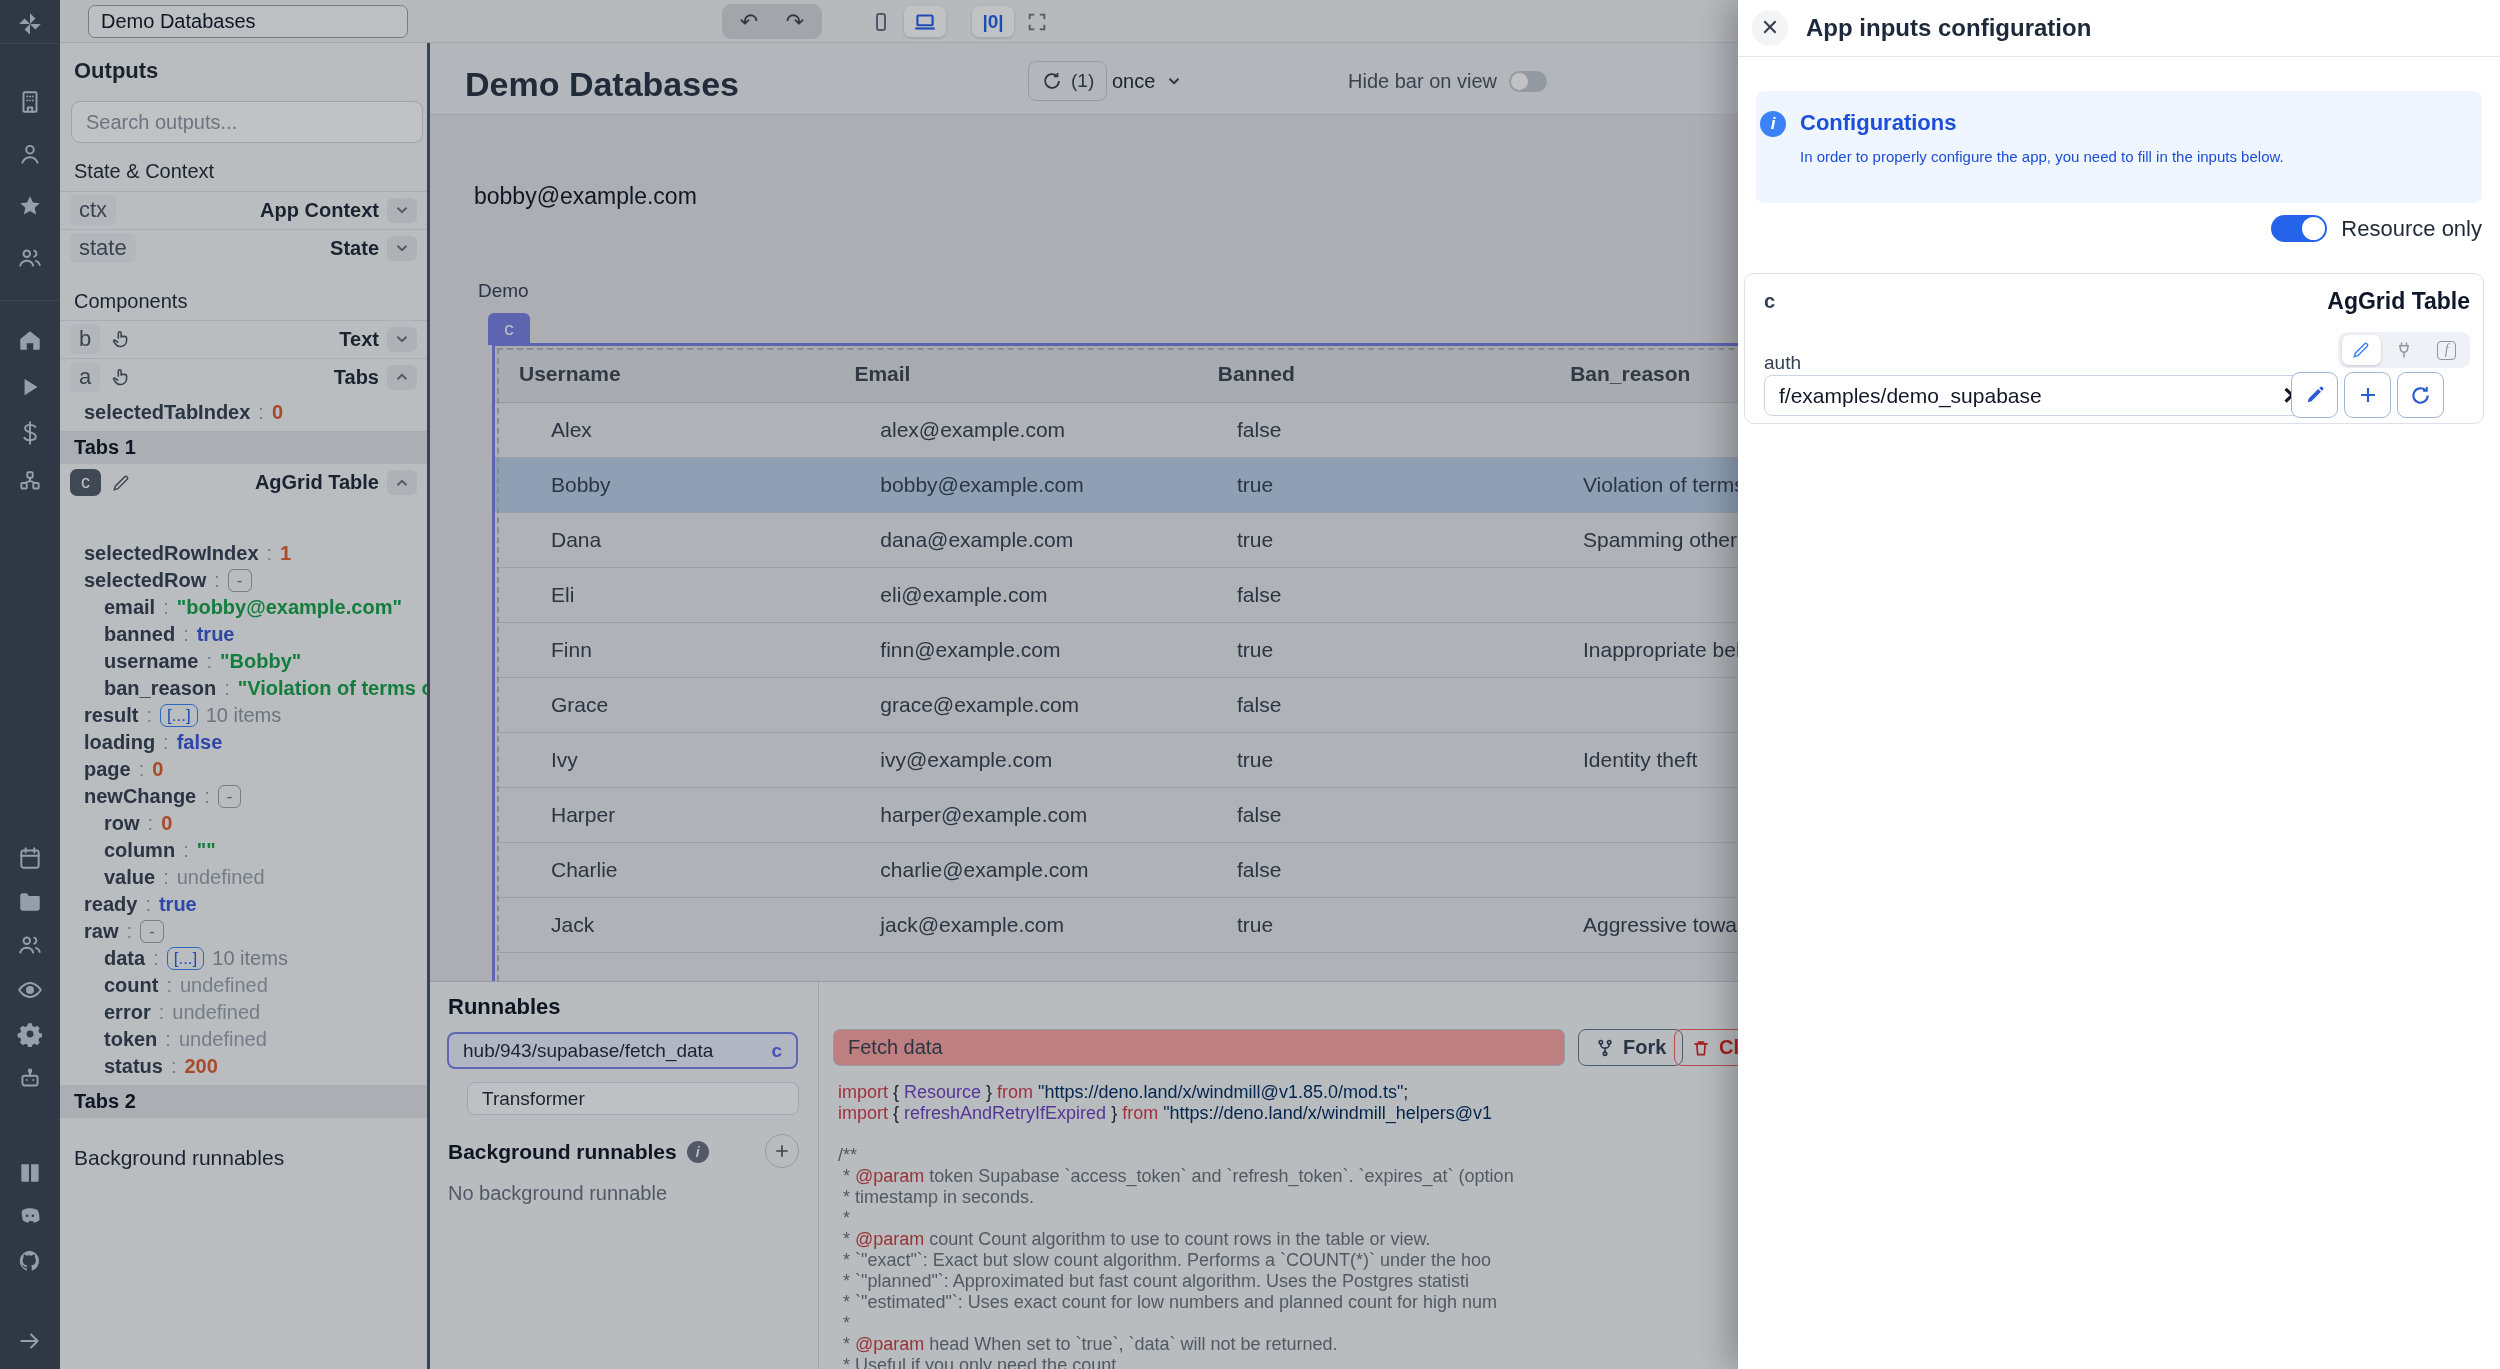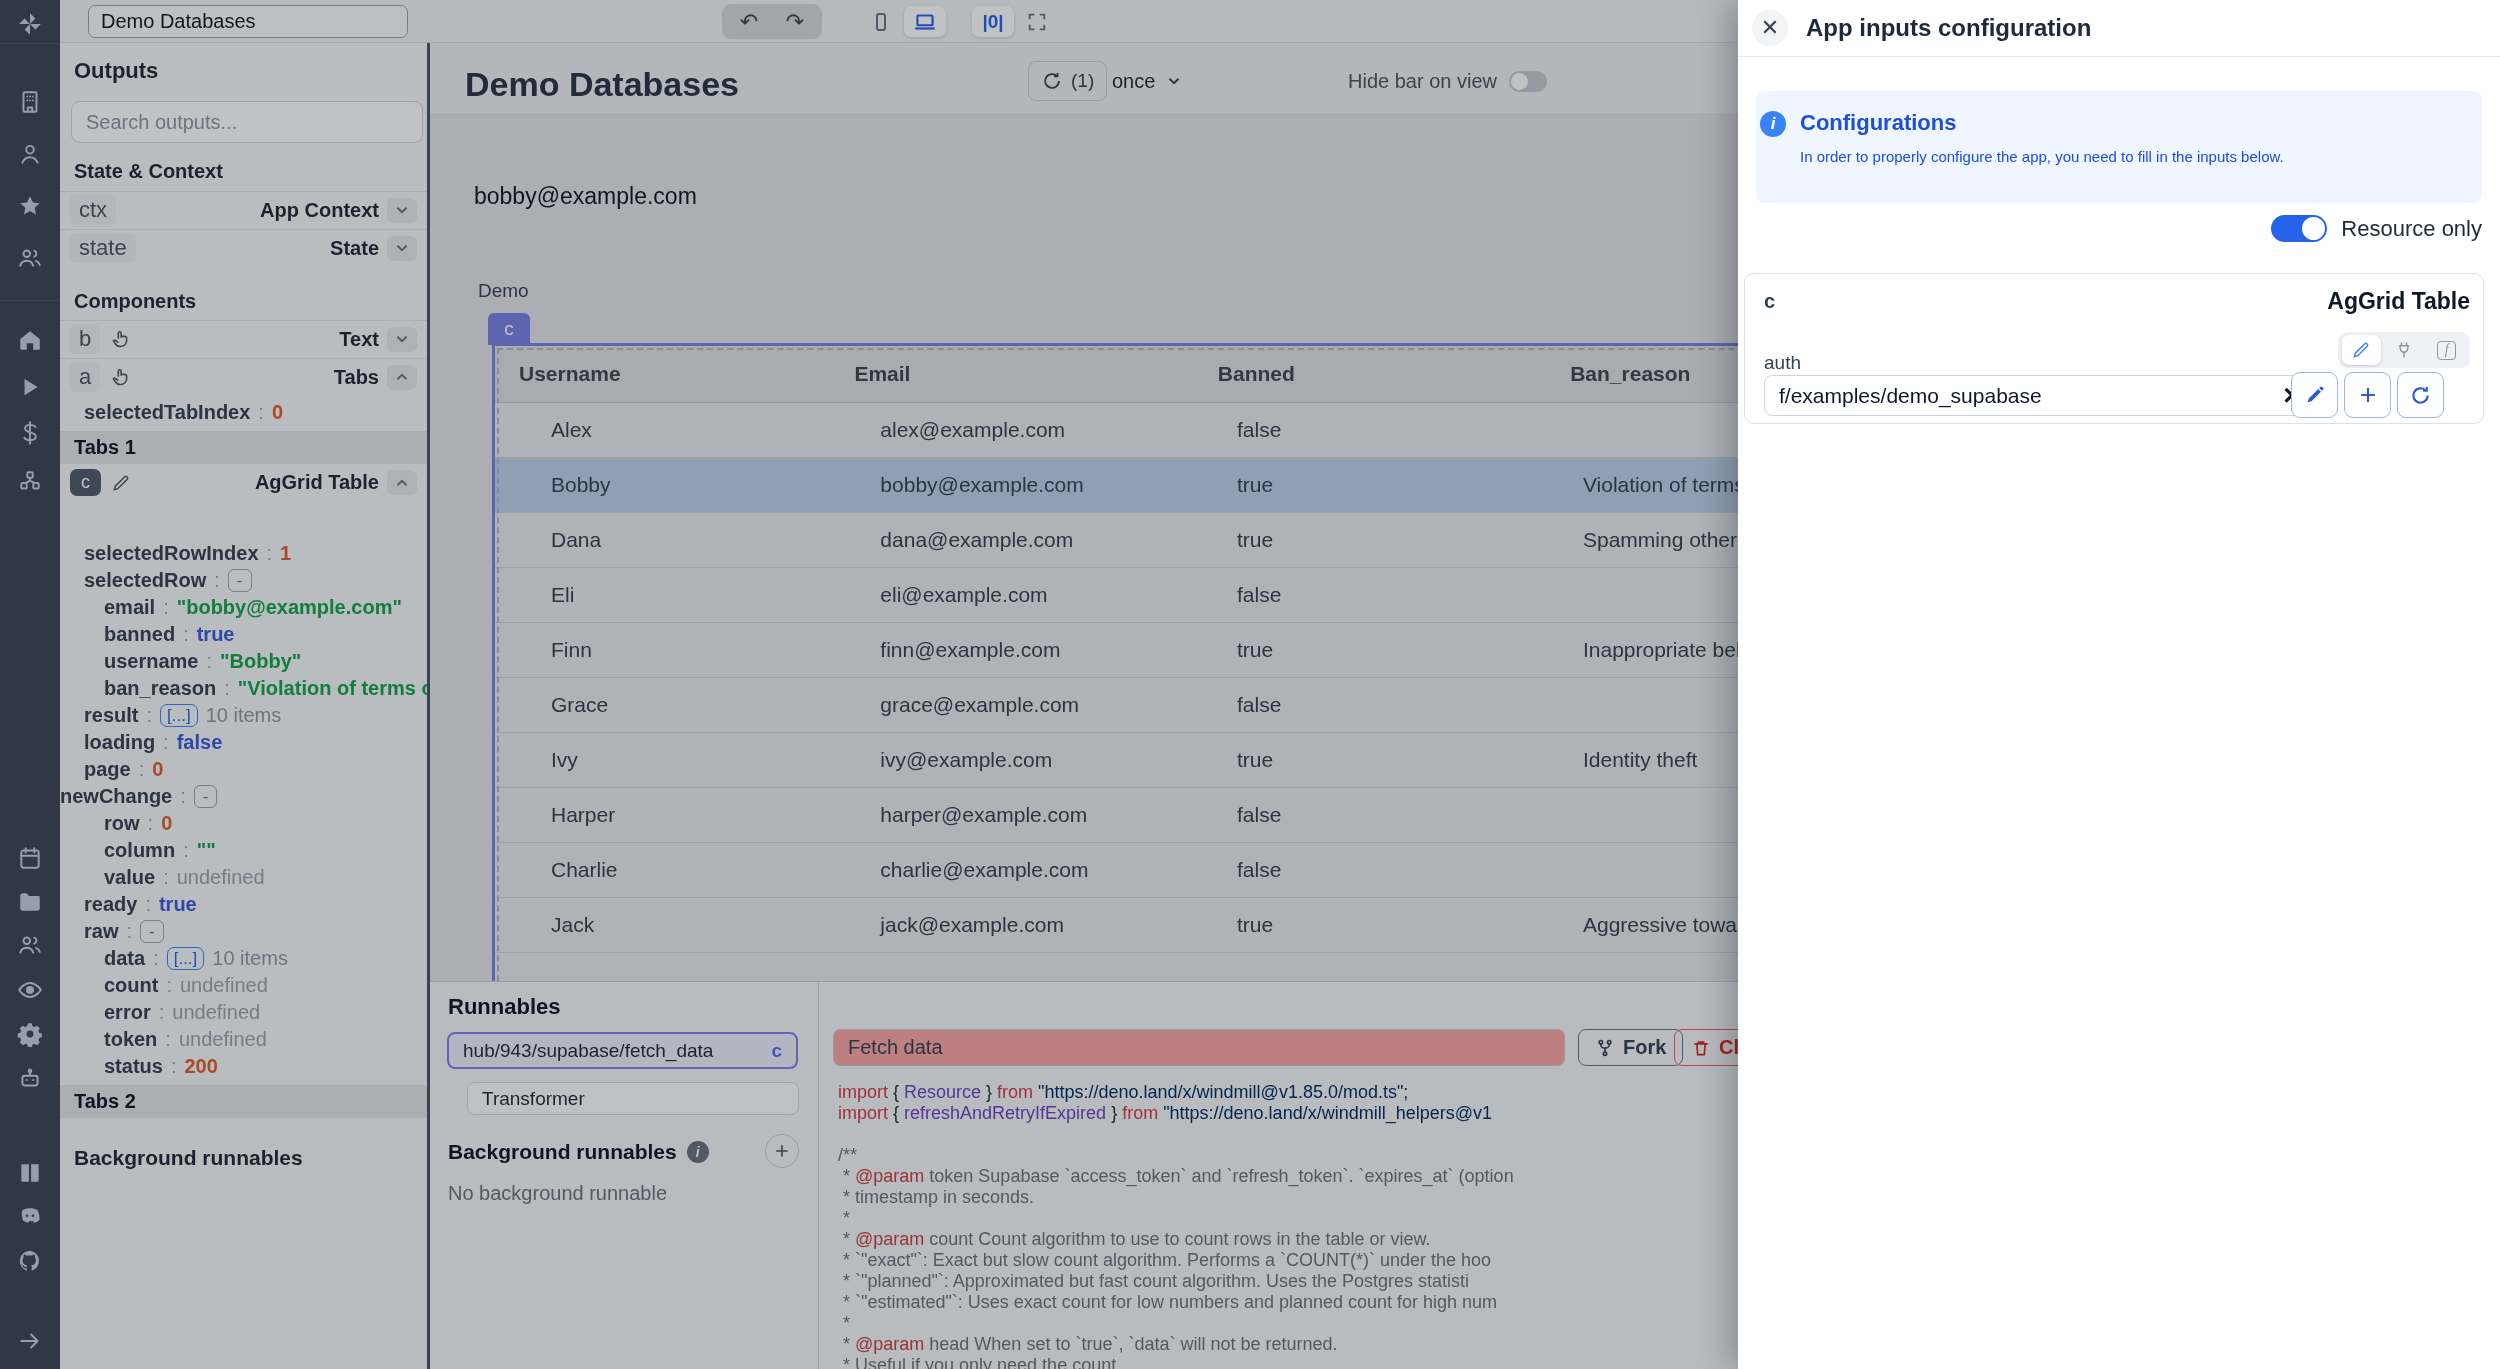--- a/index.html
+++ b/index.html
@@ -23,21 +23,21 @@
   .tb-seg{gap:2px;}
   .tb-seg .tb-btn.active{background:#ffffff;box-shadow:0 1px 3px rgba(0,0,0,.18);color:#2563eb;}
   .tb-seg .tb-btn{color:#6b7280;}
   .align-label{font-size:19px;font-weight:700;}
   
   .outputs{position:absolute;left:60px;top:43px;width:367px;height:1326px;background:#f7f8fa;z-index:3;overflow:hidden;}
   .vhandle{position:absolute;left:427px;top:43px;width:3px;height:1326px;background:#4b5563;z-index:4;}
   .o-title{position:absolute;left:14px;top:15px;font-size:22px;font-weight:700;color:#1f2937;}
   .o-search{position:absolute;left:11px;top:58px;width:352px;height:42px;border:1px solid #cfd5dd;border-radius:9px;background:#fff;padding:0 14px;font-size:20px;color:#111827;outline:none;}
   .o-search::placeholder{color:#8e97a3;}
-  .o-section{position:absolute;left:14px;font-size:20px;font-weight:700;color:#1f2937;}
+  .o-section{position:absolute;left:14px;font-size:20px;font-weight:400;color:#1f2937;}
   .o-row{position:absolute;left:0;width:367px;height:37px;border-top:1px solid #e3e6ea;display:flex;align-items:center;padding:0 10px;cursor:pointer;}
   .o-id{background:#eef0f4;border-radius:5px;padding:2px 9px;font-size:22px;color:#4b5563;}
   .o-type{margin-left:auto;font-size:20px;font-weight:700;color:#1f2937;}
   .o-chev{margin-left:8px;width:30px;height:25px;background:#e7eaee;border-radius:6px;display:flex;align-items:center;justify-content:center;color:#6b7280;cursor:pointer;}
   .hand{margin-left:10px;color:#4b5563;}
   .c-badge-sm{width:31px;height:27px;background:#525b69;color:#fff;border-radius:7px;font-size:18px;display:flex;align-items:center;justify-content:center;}
   .pencil-sm{margin-left:10px;color:#4b5563;}
   .strip{position:absolute;left:0;width:367px;height:33px;background:#e3e6ea;display:flex;align-items:center;padding-left:14px;font-size:20px;font-weight:700;color:#111827;}
   .kv{position:absolute;left:0;width:401px;font-size:20px;display:flex;align-items:center;}
   #tree{position:absolute;left:0;top:497px;width:367px;}
@@ -389,21 +389,21 @@
         <div class="trow" style="padding-left: 24px;">
           <span class="tk">loading</span>
           <span class="tc">:</span>
           <span class="tv-bool">false</span>
         </div>
         <div class="trow" style="padding-left: 24px;">
           <span class="tk">page</span>
           <span class="tc">:</span>
           <span class="tv-num">0</span>
         </div>
-        <div class="trow" style="">
+        <div class="trow" style="padding-left: 24px;">
           <span class="tk">newChange</span>
           <span class="tc">:</span>
           <span class="tv-box">-</span>
         </div>
         <div class="trow" style="padding-left: 44px;">
           <span class="tk">row</span>
           <span class="tc">:</span>
           <span class="tv-num">0</span>
         </div>
         <div class="trow" style="padding-left: 44px;">

